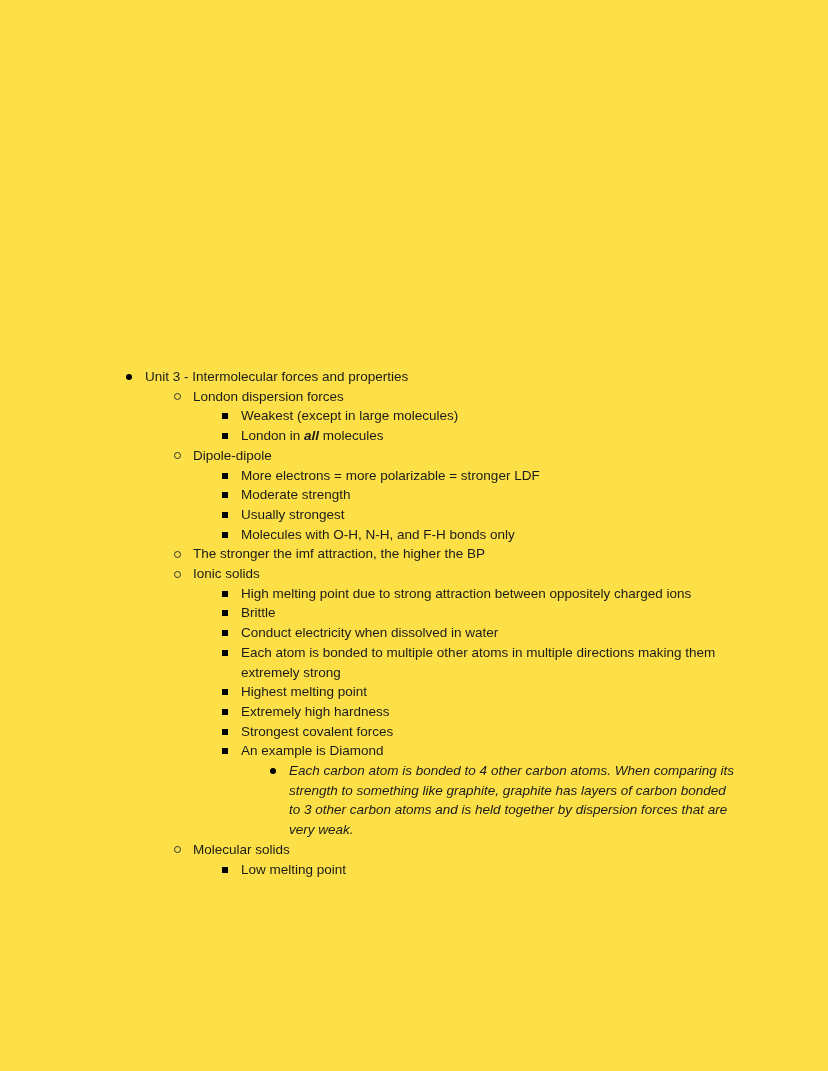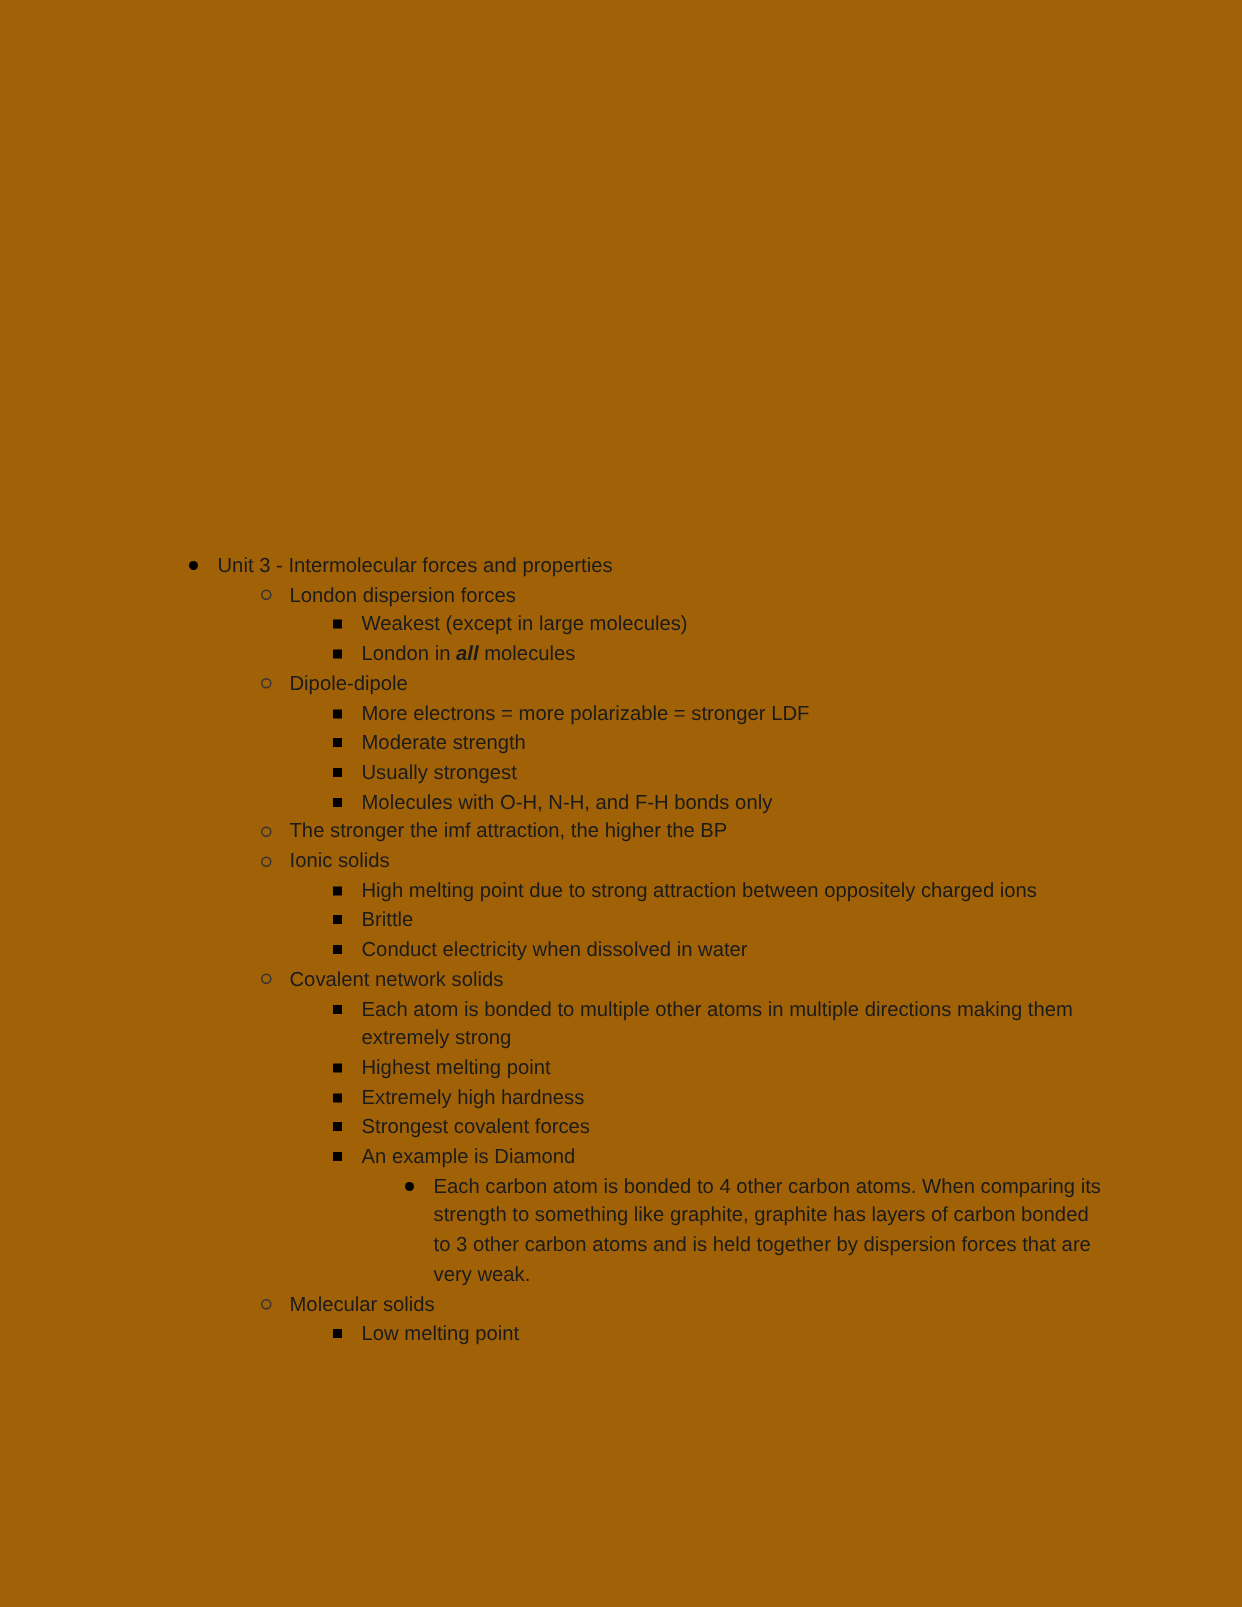--- a/index.html
+++ b/index.html
@@ -6,40 +6,40 @@
   html, body {
     width: 828px;
     height: 1071px;
     background: #ffffff;
     font-family: "Liberation Sans", sans-serif;
   }
   .page {
     position: relative;
     width: 828px;
     height: 1071px;
-    background: #a16207;
+    background: #fde047;
     overflow: hidden;
   }
   .notes {
     position: absolute;
     top: 367px;
     left: 0;
     width: 737px;
     font-size: 13.5px;
     line-height: 19.7px;
     color: #1b1b1b;
   }
   .item {
     position: relative;
     padding-left: 20px;
   }
   .item.l0 { margin-left: 125px; }
   .item.l1 { margin-left: 173px; }
   .item.l2 { margin-left: 221px; }
-  .item.l3 { margin-left: 269px; }
+  .item.l3 { margin-left: 269px; font-style: italic; }
   .marker {
     position: absolute;
     display: inline-block;
   }
   .marker.disc {
     left: 1px; top: 7px;
     width: 6px; height: 6px;
     background: #000;
     border-radius: 50%;
   }
@@ -69,21 +69,20 @@
       <div class="item l1"><span class="marker circle"></span><span><span>Dipole-dipole</span></span></div>
       <div class="item l2"><span class="marker square"></span><span><span>More electrons = more polarizable = stronger LDF</span></span></div>
       <div class="item l2"><span class="marker square"></span><span><span>Moderate strength</span></span></div>
       <div class="item l2"><span class="marker square"></span><span><span>Usually strongest</span></span></div>
       <div class="item l2"><span class="marker square"></span><span><span>Molecules with O-H, N-H, and F-H bonds only</span></span></div>
       <div class="item l1"><span class="marker circle"></span><span><span>The stronger the imf attraction, the higher the BP</span></span></div>
       <div class="item l1"><span class="marker circle"></span><span><span>Ionic solids</span></span></div>
       <div class="item l2"><span class="marker square"></span><span><span>High melting point due to strong attraction between oppositely charged ions</span></span></div>
       <div class="item l2"><span class="marker square"></span><span><span>Brittle</span></span></div>
       <div class="item l2"><span class="marker square"></span><span><span>Conduct electricity when dissolved in water</span></span></div>
-      <div class="item l1"><span class="marker circle"></span><span><span>Covalent network solids</span></span></div>
       <div class="item l2"><span class="marker square"></span><span><span>Each atom is bonded to multiple other atoms in multiple directions making them extremely strong</span></span></div>
       <div class="item l2"><span class="marker square"></span><span><span>Highest melting point</span></span></div>
       <div class="item l2"><span class="marker square"></span><span><span>Extremely high hardness</span></span></div>
       <div class="item l2"><span class="marker square"></span><span><span>Strongest covalent forces</span></span></div>
       <div class="item l2"><span class="marker square"></span><span><span>An example is Diamond</span></span></div>
       <div class="item l3"><span class="marker disc"></span><span><span>Each carbon atom is bonded to 4 other carbon atoms. When comparing its strength to something like graphite, graphite has layers of carbon bonded to 3 other carbon atoms and is held together by dispersion forces that are very weak.</span></span></div>
       <div class="item l1"><span class="marker circle"></span><span><span>Molecular solids</span></span></div>
       <div class="item l2"><span class="marker square"></span><span><span>Low melting point</span></span></div>
     </div>
 </div>

